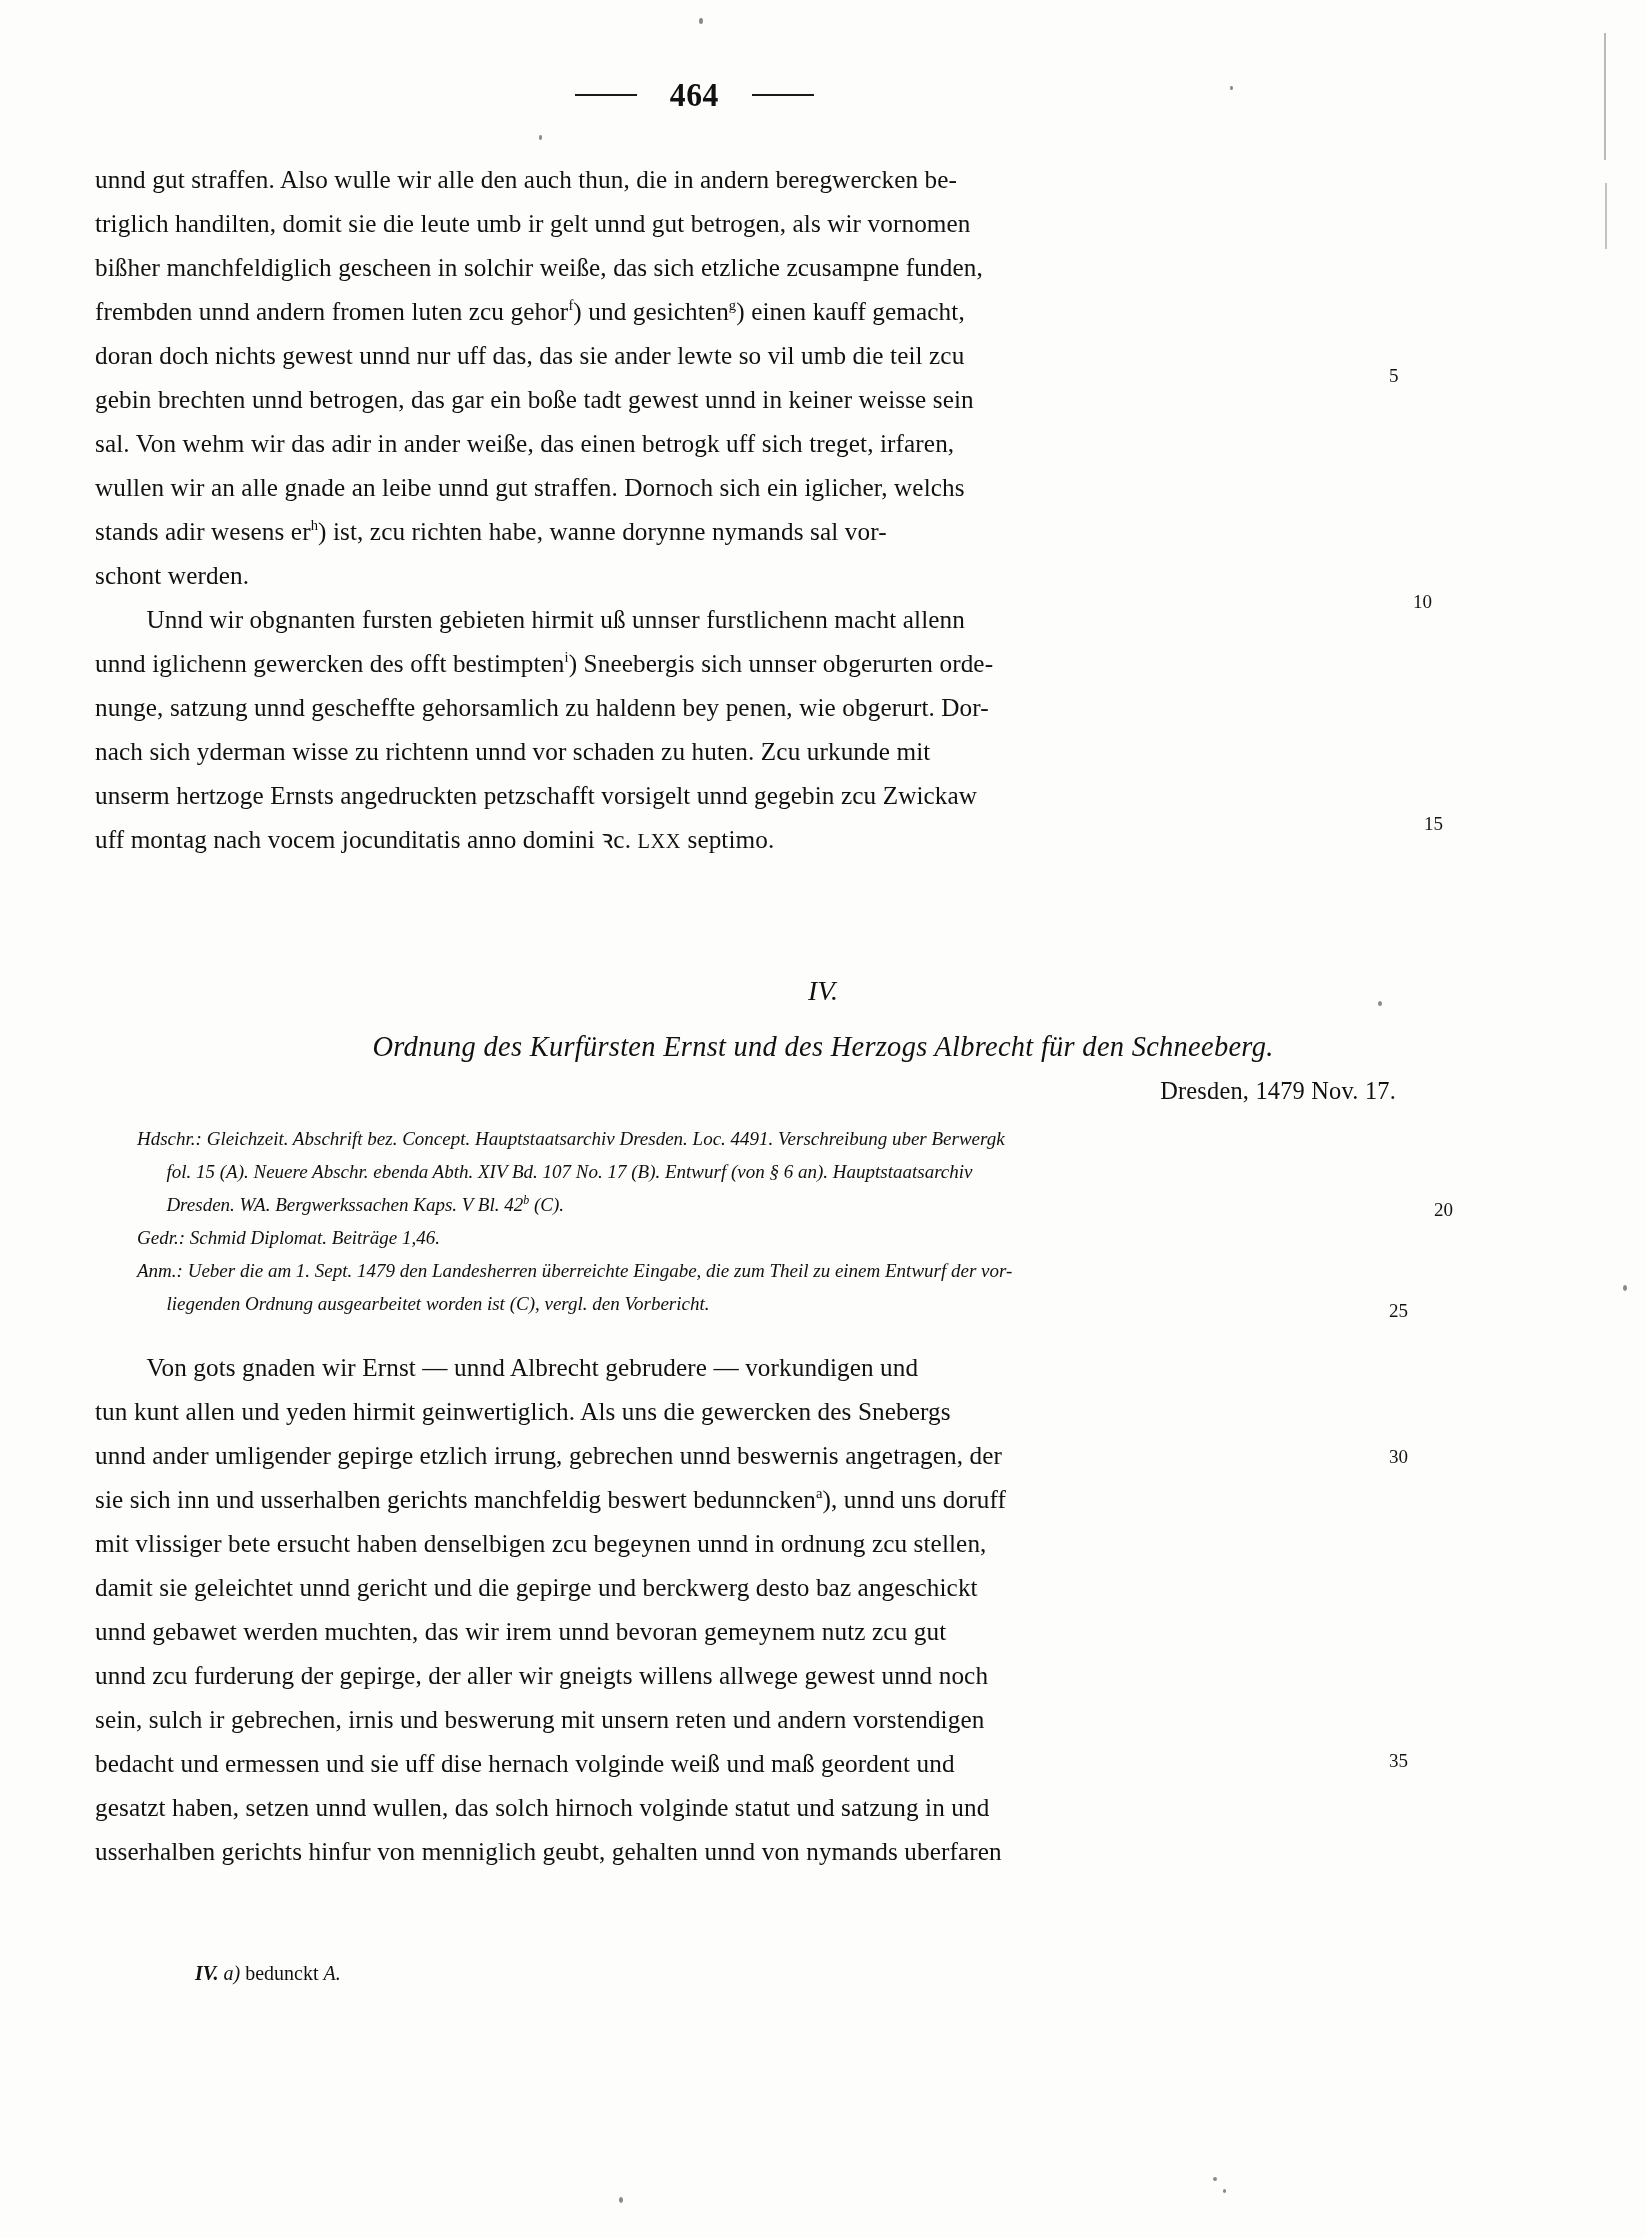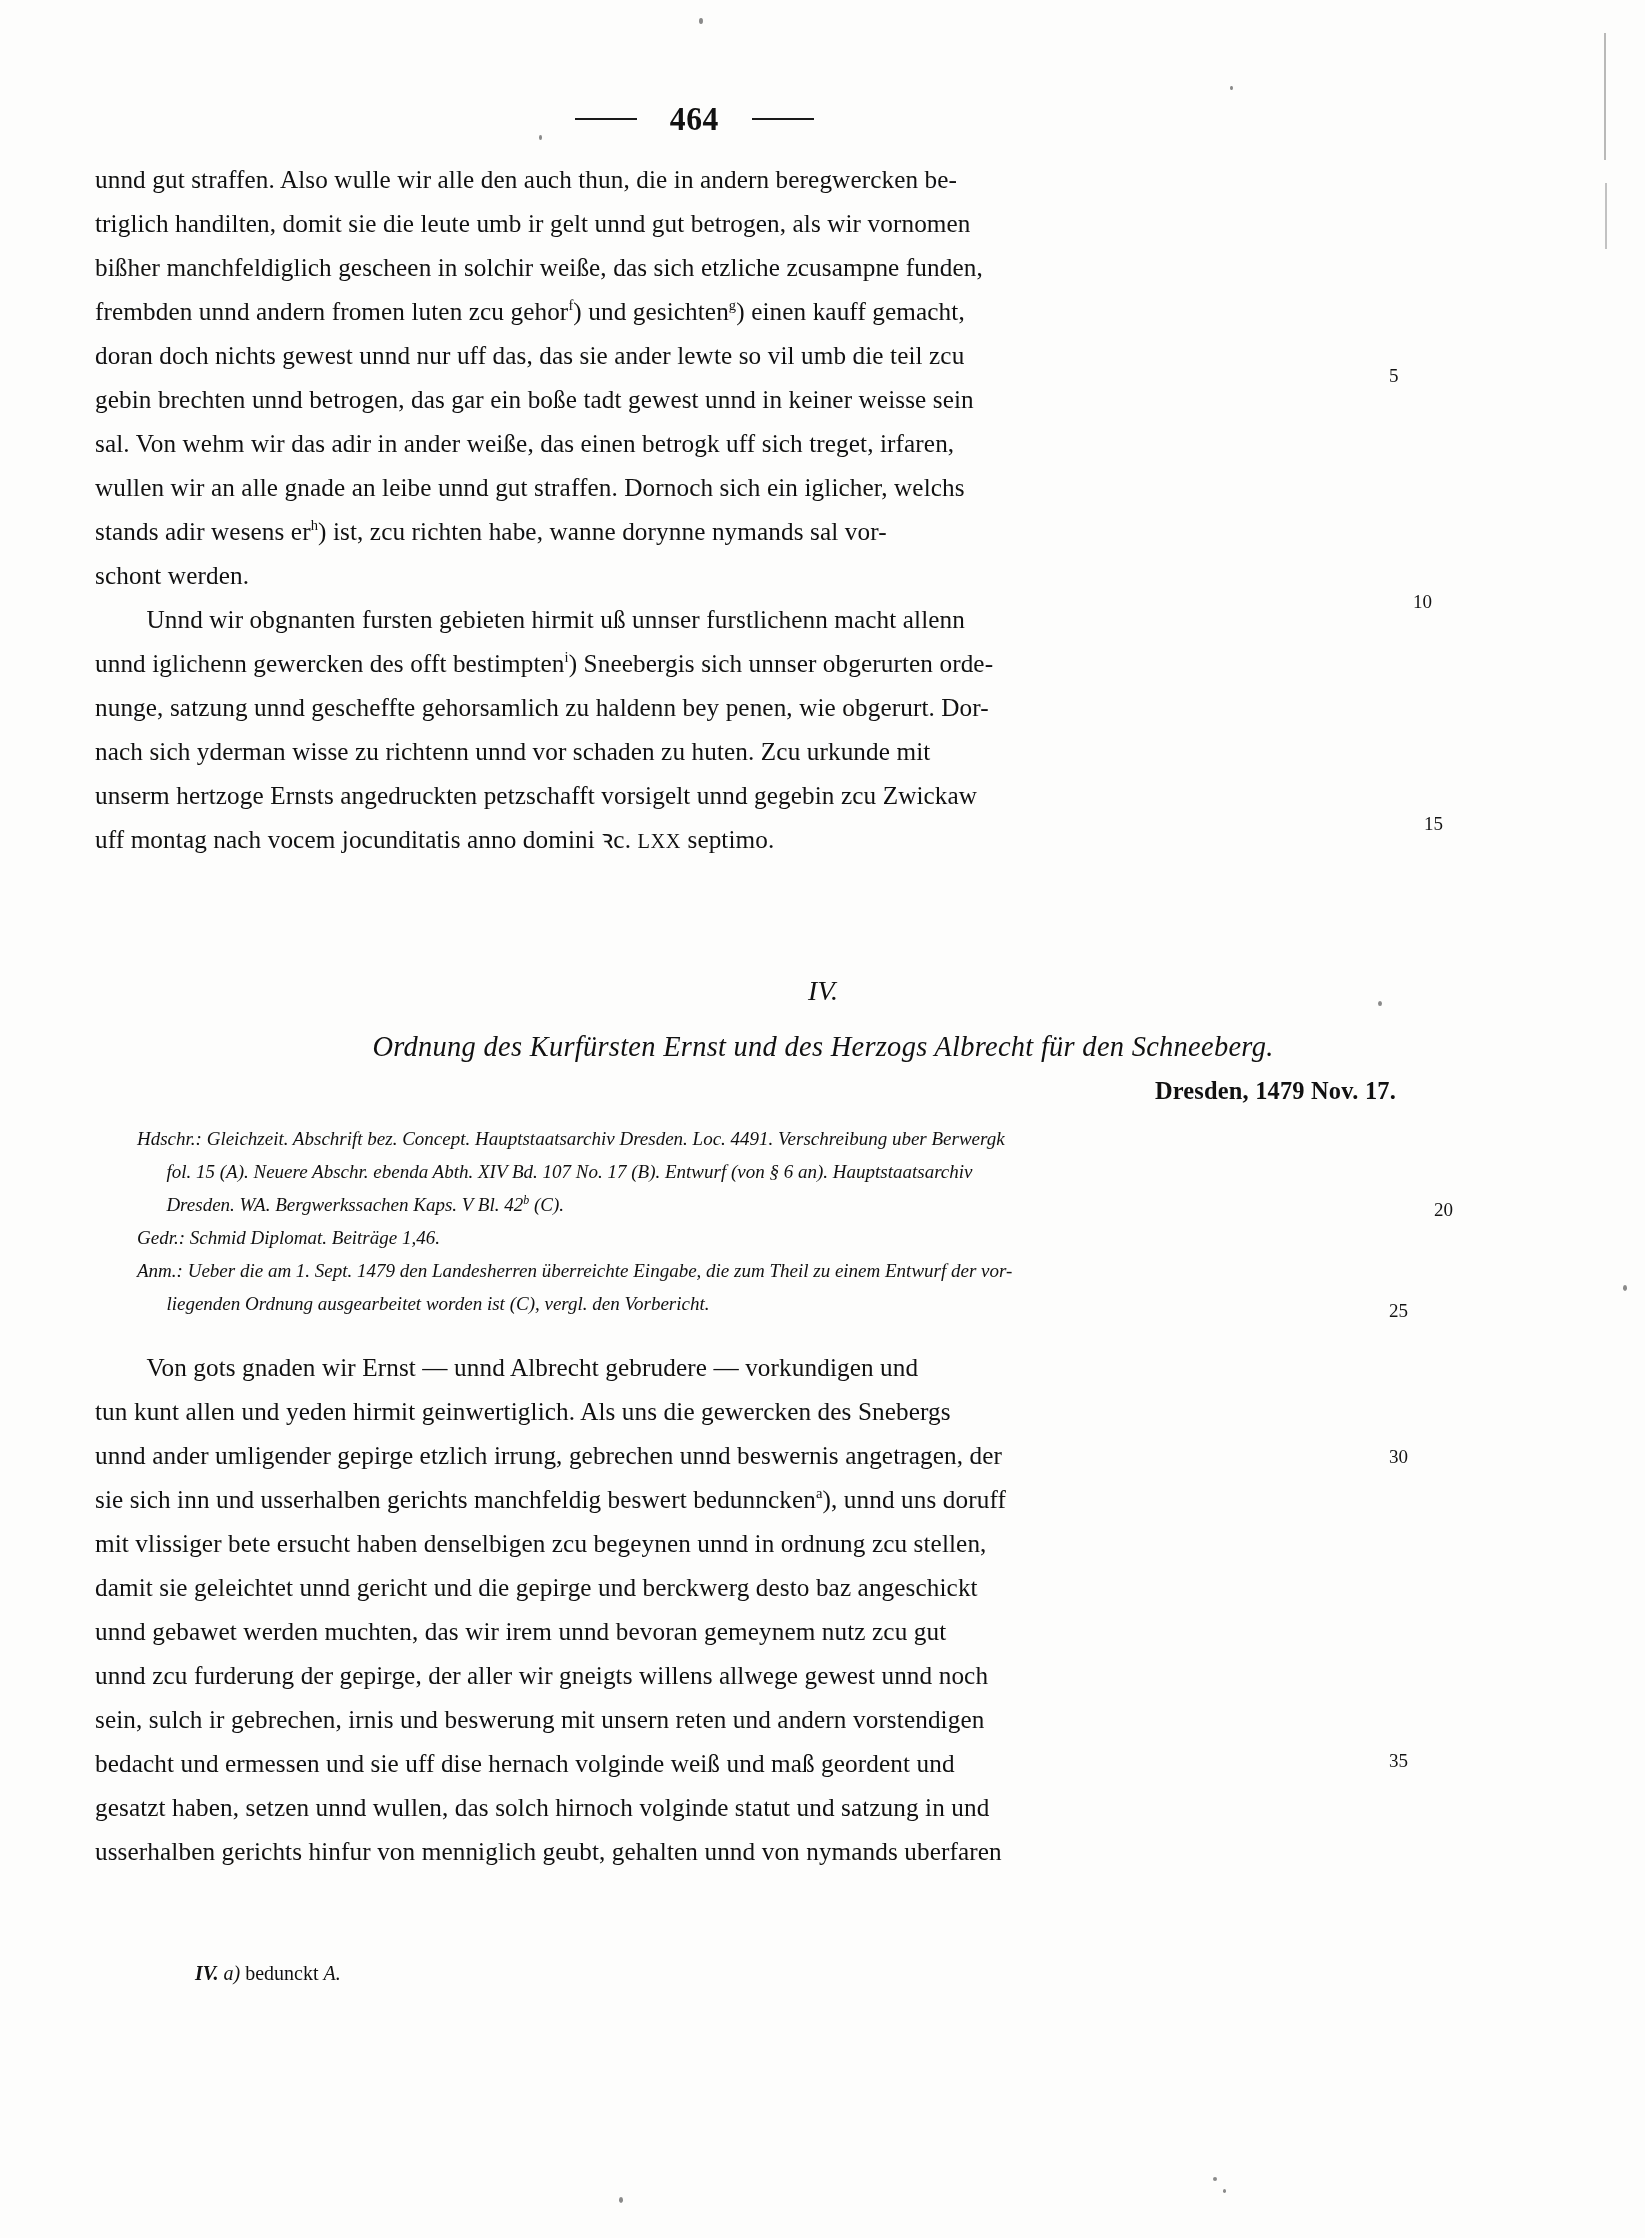--- a/index.html
+++ b/index.html
@@ -31,21 +31,20 @@
   
   .running-head {
     position: absolute;
     top: 78px;
     left: 0;
     width: 1389px;
     display: flex;
     align-items: center;
     justify-content: center;
     gap: 31px;
-    margin-top: 24px;
   }
   .rule-dash {
     width: 62px;
     height: 2.8px;
     background: #1a1a1a;
   }
   .folio {
     font-size: 34px;
     font-weight: bold;
     letter-spacing: 0.6px;
@@ -125,21 +124,21 @@
     font-size: 29px;
     letter-spacing: 0.3px;
     transform: scaleX(.98);
   }
   .sec-date {
     position: absolute;
     top: 1077px;
     left: 0;
     width: 1396px;
     text-align: right;
-    font-weight: bold;
+    font-weight: normal;
     font-size: 24.4px;
     letter-spacing: 0.2px;
   }
 
   
   .apparatus {
     position: absolute;
     left: 137px;
     top: 1122px;
     width: 1256px;

